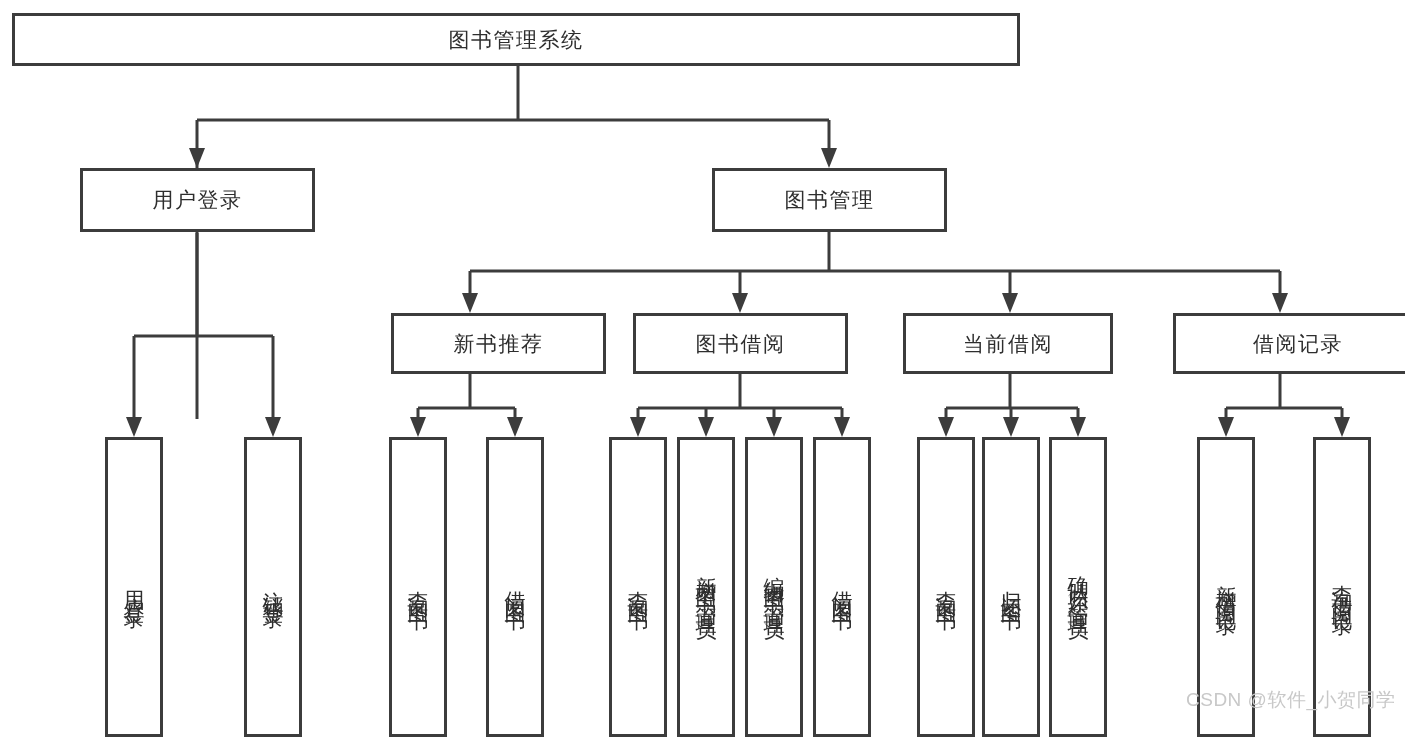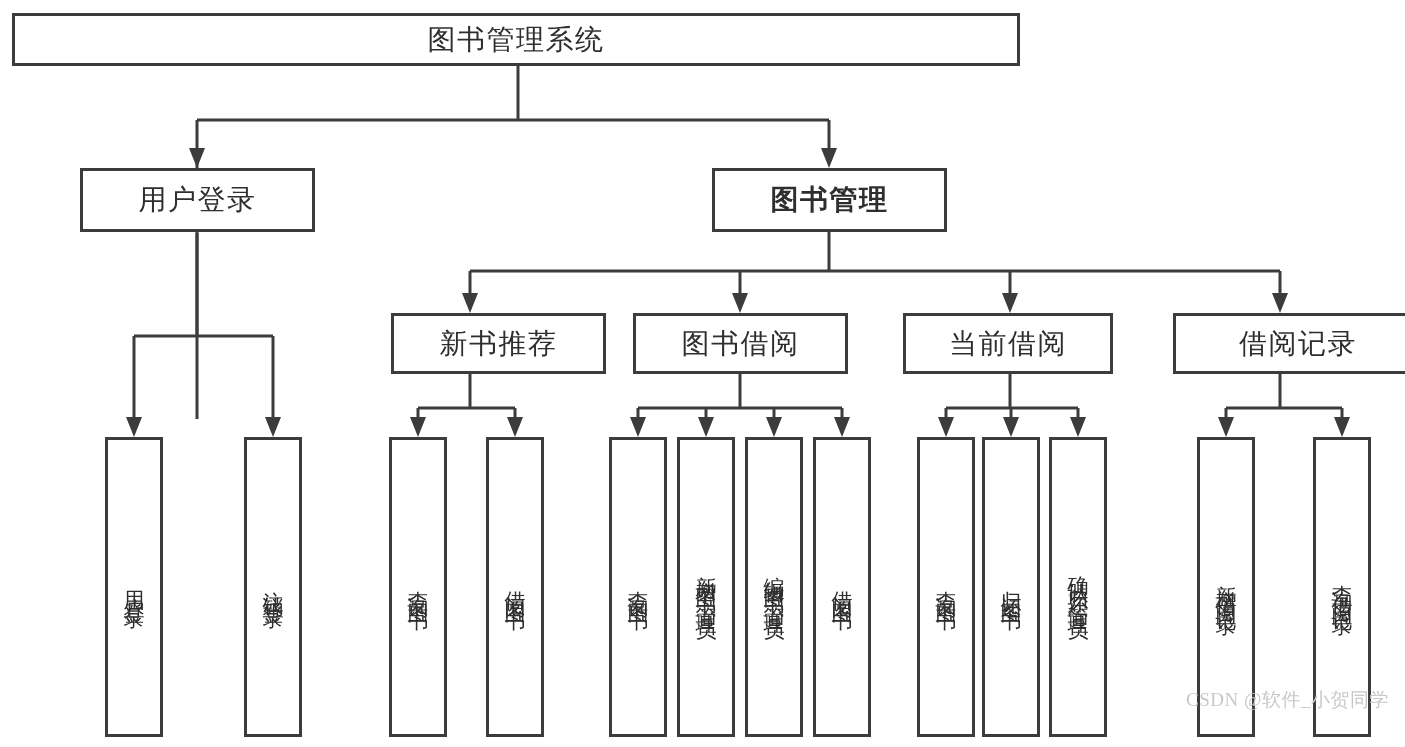--- a/index.html
+++ b/index.html
@@ -38,39 +38,39 @@
     position: absolute;
     background: var(--box-bg);
     border: 3px solid var(--line);
     color: var(--ink);
     z-index: 2;
   }
   .h-node {
     display: flex;
     align-items: center;
     justify-content: center;
-    font-size: 28px;
+    font-size: 21px;
     letter-spacing: 1.5px;
     white-space: nowrap;
   }
   .v-node {
     writing-mode: vertical-rl;
     text-align: center;
     font-size: 21px;
     letter-spacing: 0.3em;
     line-height: 52px;
     width: 58px;
     top: 437px;
     height: 300px;
   }
 
   
   .n-root    { left: 12px;  top: 13px;  width: 1008px; height: 53px; }
   .n-login   { left: 80px;  top: 168px; width: 235px;  height: 64px; }
-  .n-mgmt    { left: 712px; top: 168px; width: 235px;  height: 64px; font-weight: bold; }
+  .n-mgmt    { left: 712px; top: 168px; width: 235px;  height: 64px; }
   .n-rec     { left: 363px; top: 313px; width: 215px;  height: 61px; margin-left: 28px; }
   .n-borrow  { left: 633px; top: 313px; width: 215px;  height: 61px; }
   .n-current { left: 903px; top: 313px; width: 210px;  height: 61px; }
   .n-record  { left: 1173px;top: 313px; width: 250px;  height: 61px; }
 
   .l-1  { left: 105px;  }
   .l-2  { left: 244px;  }
   .l-3  { left: 389px;  }
   .l-4  { left: 486px;  }
   .l-5  { left: 609px;  }
@@ -85,21 +85,20 @@
 
   .watermark {
     position: absolute;
     left: 1186px;
     top: 687px;
     font-size: 19px;
     letter-spacing: 0.5px;
     color: var(--watermark-color);
     white-space: nowrap;
     z-index: 5;
-    font-family: Liberation Serif, serif;
   }
 </style>
 </head>
 <body>
 
 <div class="canvas">
 
   <svg class="connector-layer" viewBox="0 0 1405 747" xmlns="http://www.w3.org/2000/svg">
     <path class="connector" d="M518 66 V120 M197 120 H829 M197 120 V419 M829 120 V150"></path>
     <path class="connector" d="M197 233 V336 M134 336 H273 M134 336 V419 M273 336 V419"></path>

